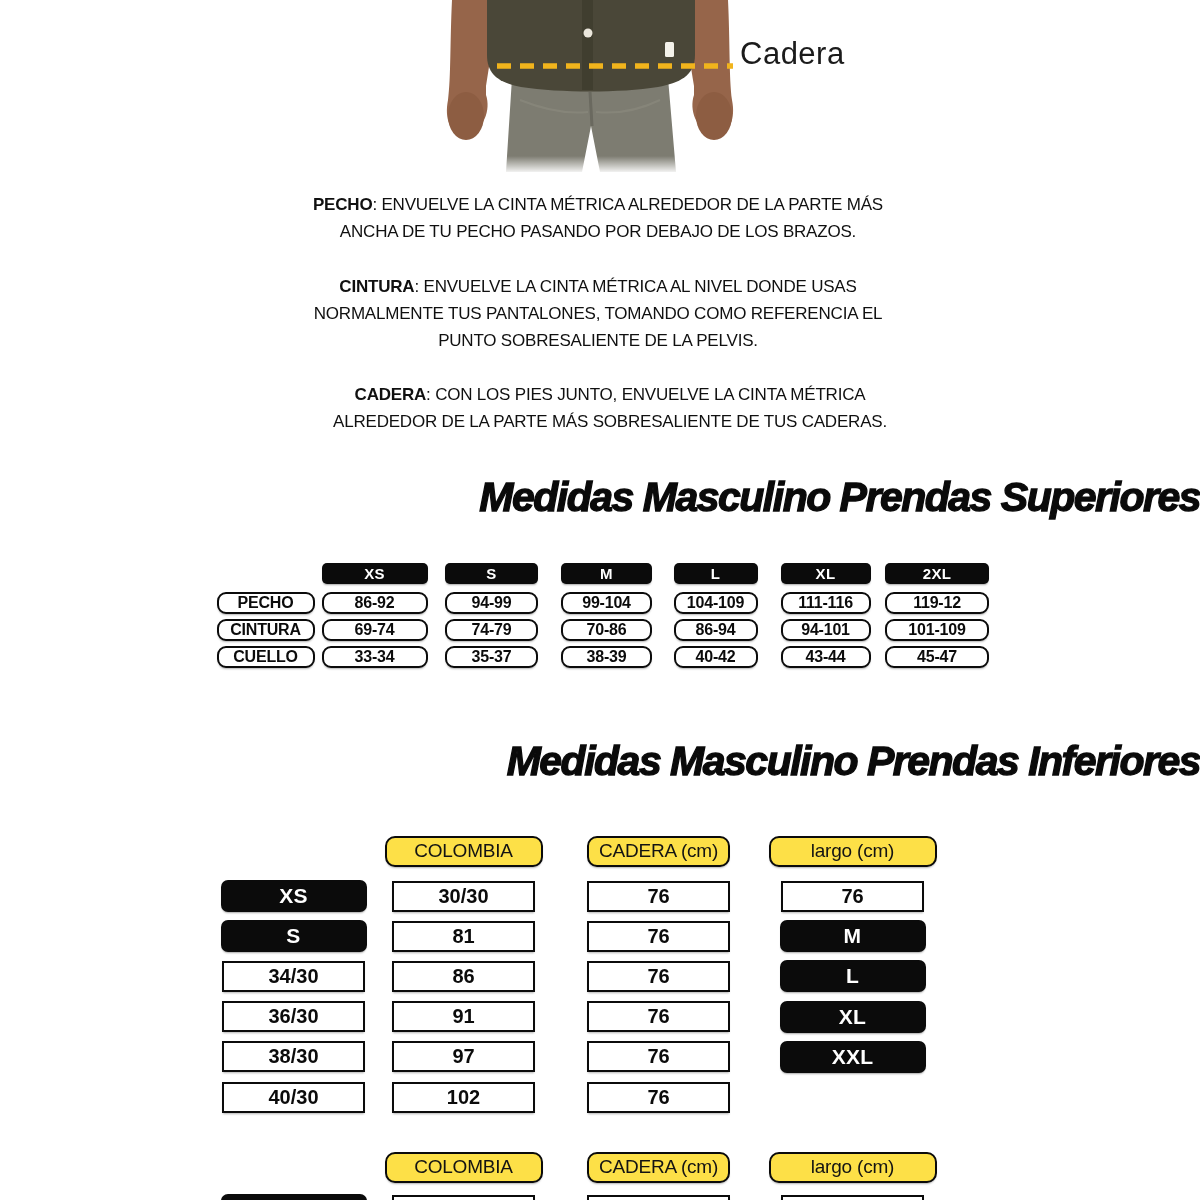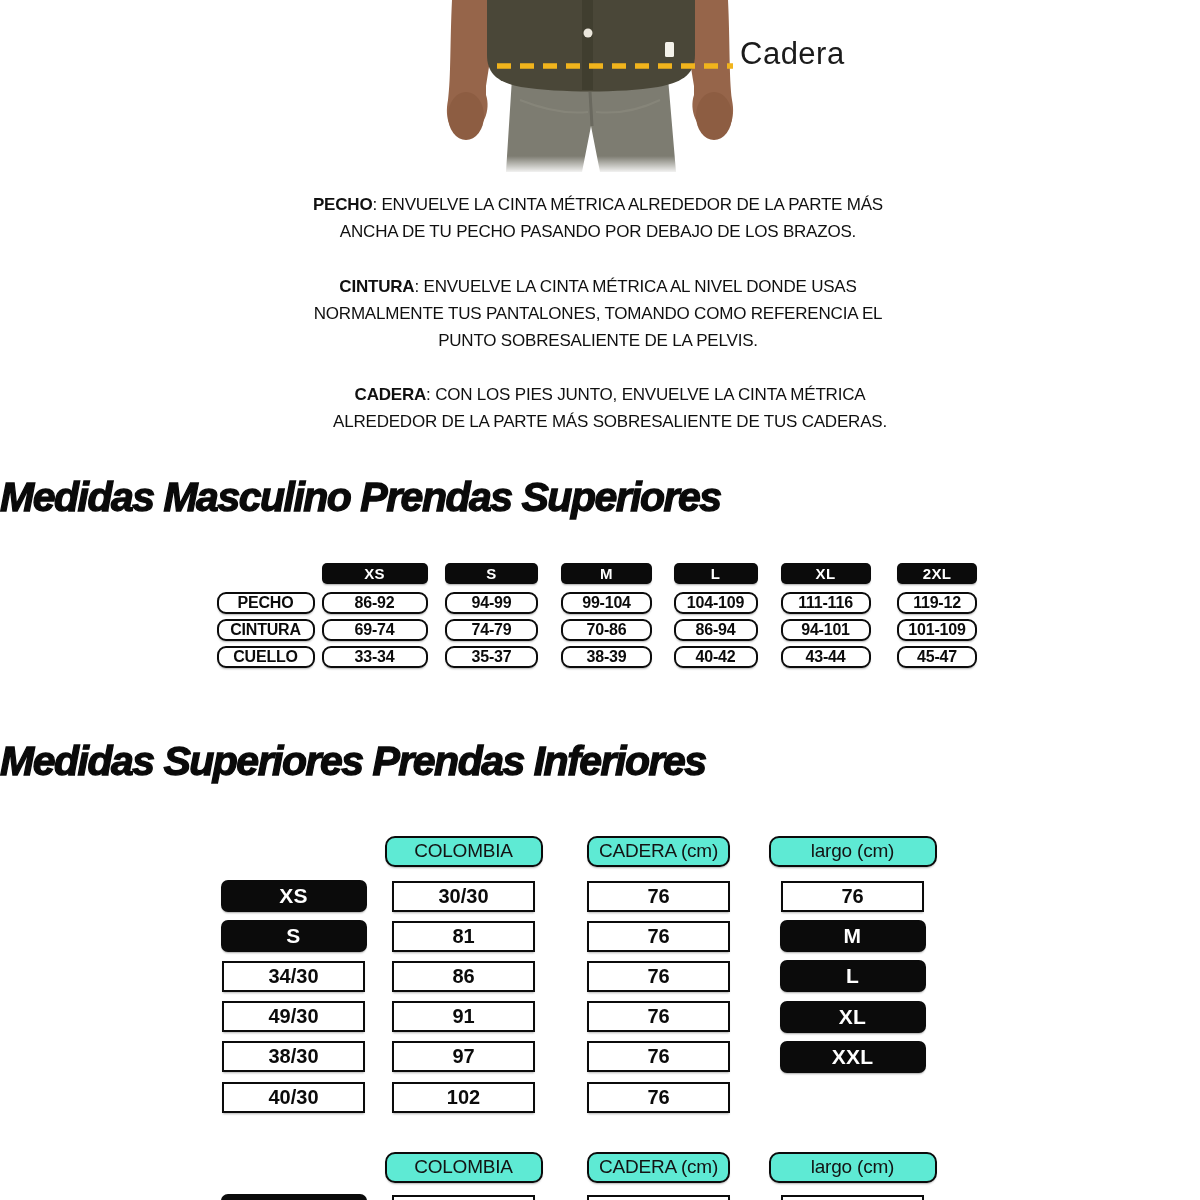--- a/index.html
+++ b/index.html
@@ -14,21 +14,21 @@
 
   
   .instr { position:absolute; left:298px; width:600px; text-align:center;
            font-size:17px; line-height:27px; color:#101010; letter-spacing:-0.2px; }
   .instr b { font-weight:700; }
   .instr-1 { top:191px; }
   .instr-2 { top:273px; }
   .instr-3 { top:381px;margin-left:12px; }
 
   
-  .hd { position:absolute; left:0; width:1200px; text-align:left; color:#0a0a0a;
+  .hd { position:absolute; left:0; width:1200px; text-align:right; color:#0a0a0a;
         font-style:italic; font-weight:700; font-size:41px; letter-spacing:-1.5px;
         -webkit-text-stroke:1.3px #0a0a0a; }
   .hd-1 { top:474px; }
   .hd-2 { top:738px; }
 
   
   .cell { display:flex; align-items:center; justify-content:center; }
 
   
   .t1 { position:absolute; left:214px; top:558px; display:grid;
@@ -36,34 +36,34 @@
         grid-template-rows:31px 27px 27px 27px; }
   .t1 .pill-b { height:21px; background:#0b0b0b; color:#fff; border-radius:5px;
         display:flex; align-items:center; justify-content:center;
         font-weight:700; font-size:15px; letter-spacing:0.3px;
         box-shadow:0 2px 2px -1px rgba(0,0,0,0.35); }
   .t1 .pill-w { height:22px; background:#fff; border:2.5px solid #0b0b0b; border-radius:9px;
         display:flex; align-items:center; justify-content:center;
         font-weight:700; font-size:16px; color:#0b0b0b; letter-spacing:-0.2px;
         box-shadow:0 2px 2px -1px rgba(0,0,0,0.3); }
   .w0{width:98px} .w1{width:106px} .w2{width:93px} .w3{width:91px}
-  .w4{width:84px} .w5{width:90px} .w6{width:80px}
+  .w4{width:84px} .w5{width:90px} .w6{width:104px}
 
   
   .t2 { position:absolute; left:215px; top:826px; display:grid;
         grid-template-columns:157px 183px 207px 181px;
         grid-template-rows:50px repeat(6, 40.2px); }
   .t3 { position:absolute; left:215px; top:1144px; display:grid;
         grid-template-columns:157px 183px 207px 181px;
         grid-template-rows:46px 40px; }
   .pill-size { width:146px; height:32px; background:#0b0b0b; color:#fff; border-radius:7px;
         display:flex; align-items:center; justify-content:center;
         font-weight:700; font-size:21px; letter-spacing:0.3px;
         box-shadow:0 2px 2px -1px rgba(0,0,0,0.35); }
-  .pill-hdr { height:31px; background:#5eead4; border:2.5px solid #0b0b0b; border-radius:10px;
+  .pill-hdr { height:31px; background:#fde047; border:2.5px solid #0b0b0b; border-radius:10px;
         display:flex; align-items:center; justify-content:center;
         font-weight:400; font-size:19px; color:#131313; letter-spacing:-0.2px;
         box-shadow:0 2px 2px -1px rgba(0,0,0,0.3); }
   .pill-val { width:143px; height:31px; background:#fff; border:2.5px solid #0b0b0b; border-radius:0;
         display:flex; align-items:center; justify-content:center;
         font-weight:700; font-size:20px; color:#0b0b0b;
         box-shadow:0 2px 2px -1px rgba(0,0,0,0.3); }
   .hw0{width:158px} .hw1{width:143px} .hw2{width:168px}
 </style>
 </head>
@@ -197,21 +197,21 @@
         <div class="pill-w w4">40-42</div>
       </div>
     <div class="cell">
         <div class="pill-w w5">43-44</div>
       </div>
     <div class="cell">
         <div class="pill-w w6">45-47</div>
       </div>
   </div>
 
-  <div class="hd hd-2">Medidas Superiores Prendas Inferiores</div>
+  <div class="hd hd-2">Medidas Masculino Prendas Inferiores</div>
 
   <div class="t2">
     <div class="cell"></div>
     <div class="cell">
         <div class="pill-hdr hw0">COLOMBIA</div>
       </div>
     <div class="cell">
         <div class="pill-hdr hw1">CADERA (cm)</div>
       </div>
     <div class="cell">
@@ -251,21 +251,21 @@
         <div class="pill-val">86</div>
       </div>
     <div class="cell">
         <div class="pill-val">76</div>
       </div>
 
     <div class="cell">
         <div class="pill-size">L</div>
       </div>
     <div class="cell">
-        <div class="pill-val">49/30</div>
+        <div class="pill-val">36/30</div>
       </div>
     <div class="cell">
         <div class="pill-val">91</div>
       </div>
     <div class="cell">
         <div class="pill-val">76</div>
       </div>
 
     <div class="cell">
         <div class="pill-size">XL</div>

